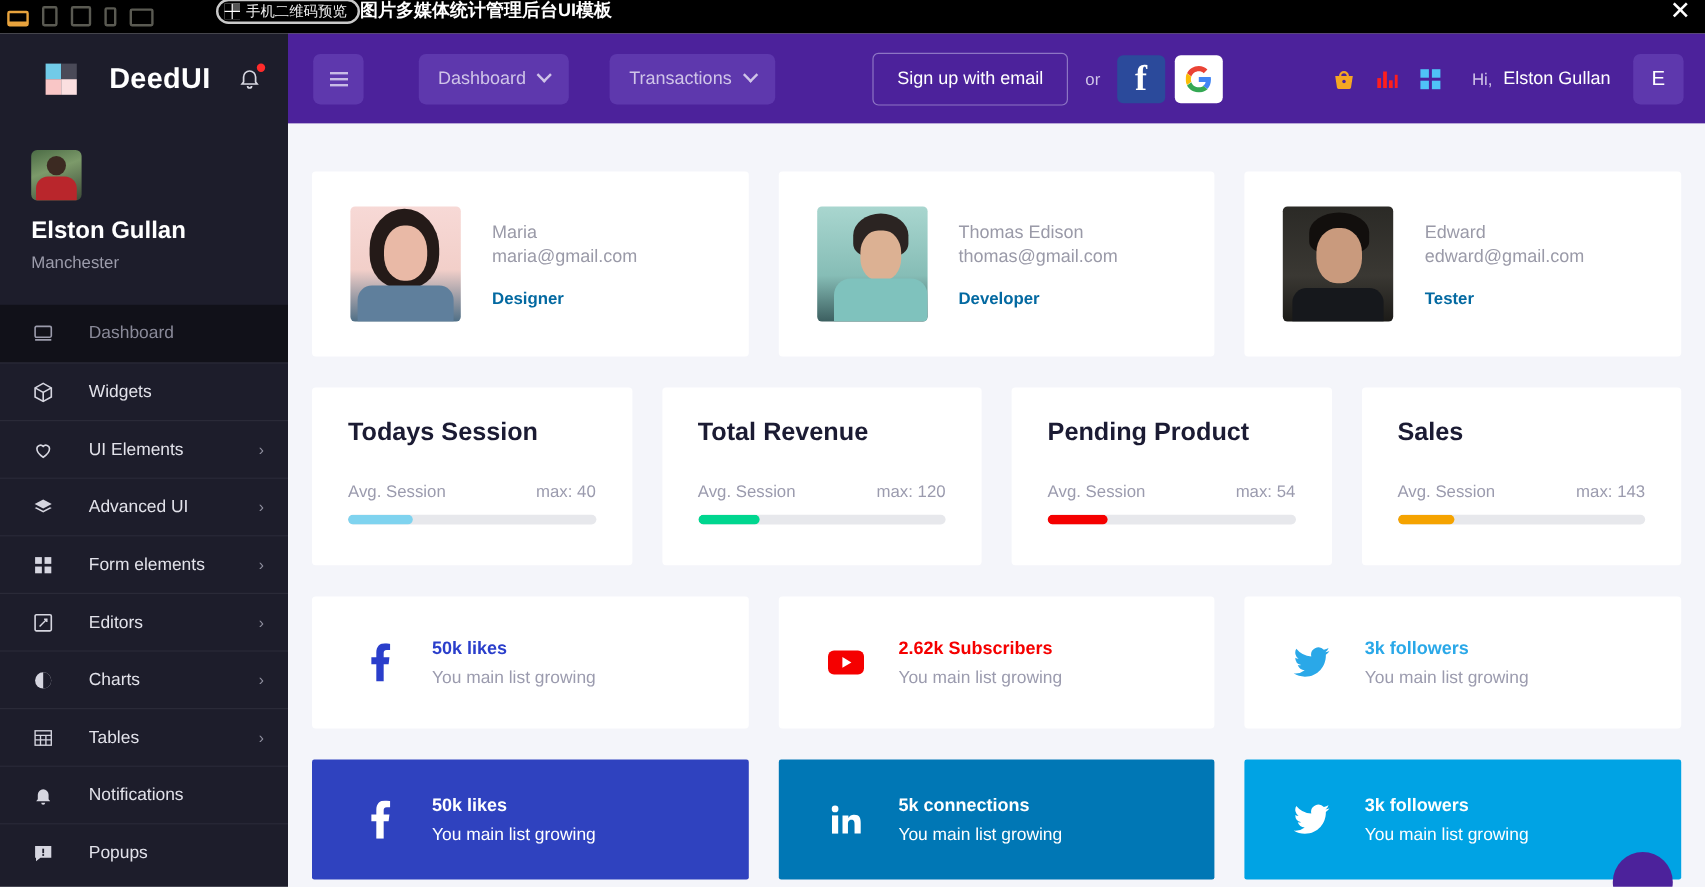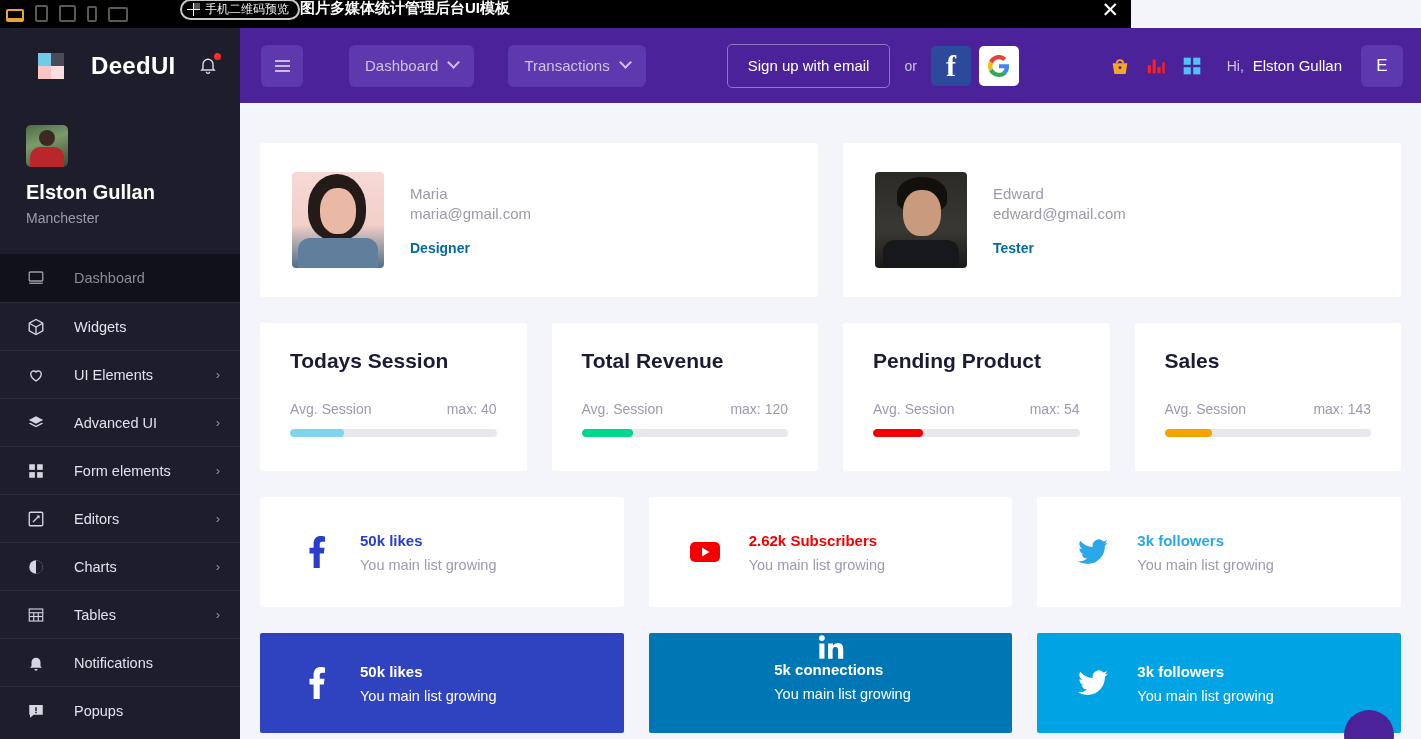--- a/index.html
+++ b/index.html
@@ -6,21 +6,21 @@
   html, body {
     width: 1421px; height: 739px;
     overflow: hidden;
     font-family: "Liberation Sans", sans-serif;
     background: #f4f5fa;
   }
 
   
   .chrome-strip {
     position: absolute; top: 0; left: 0;
-    width: 1131px; height: 28px;
+    width: 1421px; height: 28px;
     background: #000;
     display: flex; align-items: center;
     overflow: hidden;
   }
   .chrome-devices { display: flex; align-items: flex-end; gap: 11px; padding-left: 6px; height: 28px; }
   .dev {
     border: 2px solid #5a5a52; border-radius: 2px; background: transparent;
     position: relative; top: -6px;
   }
   .dev.d0 { width: 18px; height: 13px; border-color: #e8a33d; border-bottom-width: 4px; }
@@ -498,20 +498,32 @@
           <span class="ph-face"></span>
           <span class="ph-cloth"></span>
       </div>
       <div class="person-info">
         <div class="person-name">Maria</div>
         <div class="person-mail">maria@gmail.com</div>
         <div class="person-role">Designer</div>
       </div>
     </div>
     <div class="card person-card">
+      <div class="person-photo pp-thomas">
+        <span class="ph-hair"></span>
+          <span class="ph-face"></span>
+          <span class="ph-cloth"></span>
+      </div>
+      <div class="person-info">
+        <div class="person-name">Thomas Edison</div>
+        <div class="person-mail">thomas@gmail.com</div>
+        <div class="person-role">Developer</div>
+      </div>
+    </div>
+    <div class="card person-card">
       <div class="person-photo pp-edward">
         <span class="ph-hair"></span>
           <span class="ph-face"></span>
           <span class="ph-cloth"></span>
       </div>
       <div class="person-info">
         <div class="person-name">Edward</div>
         <div class="person-mail">edward@gmail.com</div>
         <div class="person-role">Tester</div>
       </div>
@@ -603,21 +615,21 @@
       <span class="s-icon">
         <svg width="20" height="32" viewBox="0 0 12 24" fill="#fff">
           <path d="M8.8 24V13.1h3.1l.5-4.3H8.8V6.4c0-1.2.3-2.1 2-2.1h2V.4C12.4.3 11.1 0 9.6 0 6.4 0 4.2 2 4.2 5.8v3H1.1v4.3h3.1V24z"></path>
         </svg>
       </span>
       <div class="s-text">
         <div class="s-main">50k likes</div>
         <div class="s-sub">You main list growing</div>
       </div>
     </div>
-    <div class="solid-card" style="background: rgb(0, 119, 181); flex-direction: column;">
+    <div class="solid-card" style="background: rgb(0, 119, 181);">
       <span class="s-icon">
         <svg width="28" height="28" viewBox="0 0 24 24" fill="#fff">
           <rect x="2" y="9" width="4.4" height="13"></rect>
             <circle cx="4.2" cy="4.4" r="2.4"></circle>
           <path d="M9.5 9h4.2v1.8a4.6 4.6 0 0 1 4.1-2.2c4 0 4.7 2.5 4.7 5.9V22h-4.4v-6.4c0-1.5 0-3.5-2.2-3.5s-2.5 1.7-2.5 3.4V22H9.5z"></path>
         </svg>
       </span>
       <div class="s-text">
         <div class="s-main">5k connections</div>
         <div class="s-sub">You main list growing</div>

